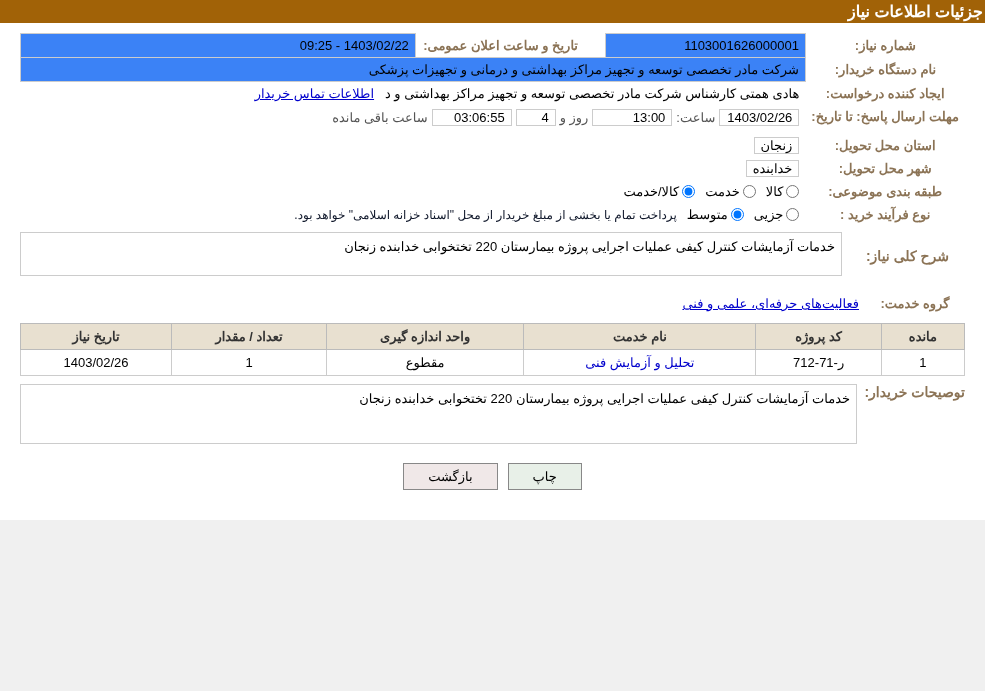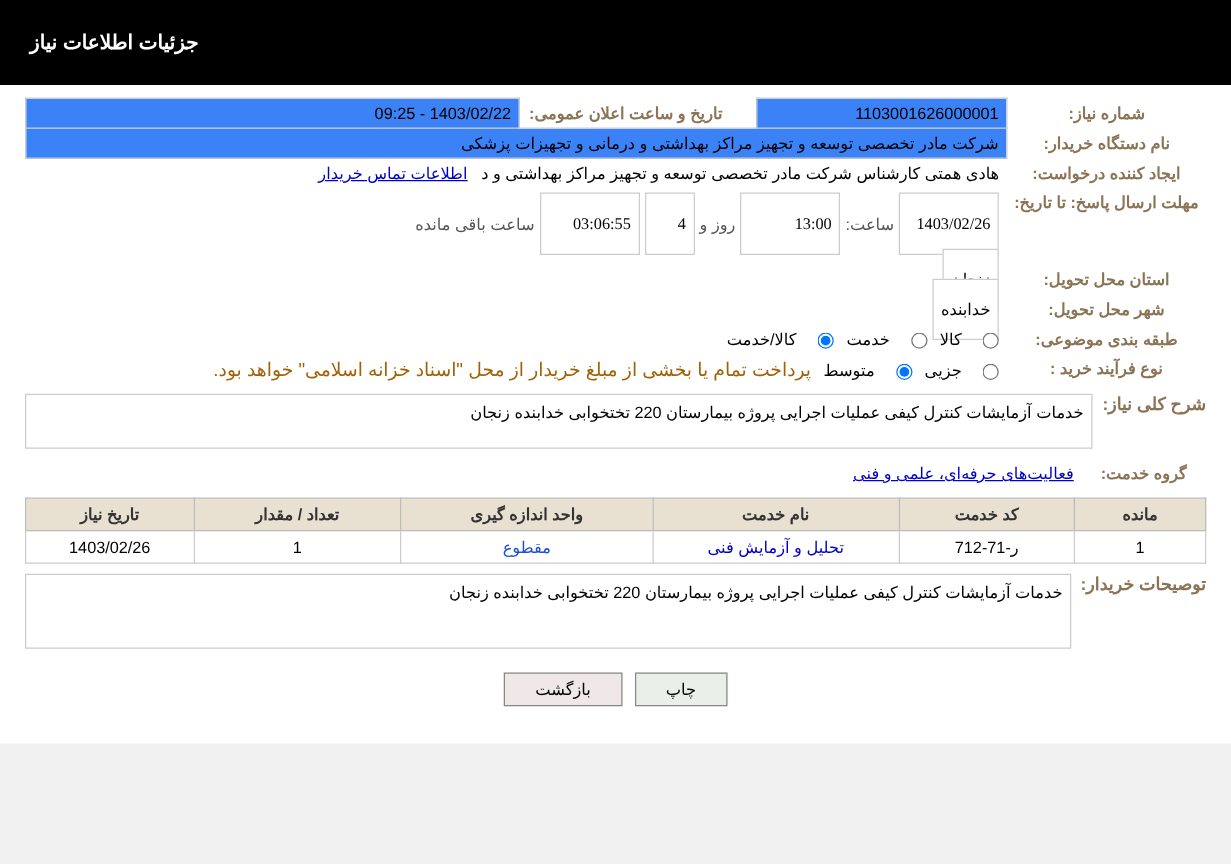--- a/index.html
+++ b/index.html
@@ -9,24 +9,24 @@
       direction: rtl;
       font-size: 13px;
     }
     .page-container {
       max-width: 985px;
       margin: 0 auto;
       background: #fff;
       padding-bottom: 20px;
     }
     .header-bar {
-      background: #000000;
+      background: #a16207;
       color: #fff;
-      text-align: left;
-      padding: 24px;
+      text-align: right;
+      padding: 2px;
       font-size: 16px;
       font-weight: bold;
     }
     .content {
       padding: 10px 20px;
     }
     .info-table {
       width: 100%;
       border-collapse: collapse;
       margin-bottom: 6px;
@@ -50,58 +50,57 @@
     }
     .row-line {
       display: flex;
       align-items: center;
       gap: 4px;
       margin-bottom: 4px;
     }
     .field-box {
       border: 1px solid #ccc;
       background: #fff;
-      padding: 16px 6px;
+      padding: 0 6px;
       min-width: 80px;
-      font-family: Liberation Serif, serif;
     }
     .inline-label {
       color: #555;
     }
     .section-title {
       color: #8B7355;
       font-weight: bold;
       font-size: 14px;
       margin: 8px 0 4px 0;
       border-bottom: 1px solid #ccc;
       padding-bottom: 4px;
     }
     .service-table {
       width: 100%;
       border-collapse: collapse;
       margin: 8px 0;
     }
     .service-table th {
       background: #e8e0d0;
       border: 1px solid #bbb;
-      padding: 5px 19px;
+      padding: 5px 8px;
       text-align: center;
       font-weight: bold;
       color: #333;
     }
     .service-table td {
       border: 1px solid #ccc;
       padding: 5px 8px;
       text-align: center;
     }
     .service-table tr:nth-child(even) td { background: #f9f6f0; }
     .service-table tr:nth-child(odd) td { background: #fff; }
     .link-text { color: #0000cc; text-decoration: underline; cursor: pointer; }
     .radio-row { display: flex; align-items: center; gap: 10px; }
-    .radio-item { display: flex; align-items: flex-end; gap: 17px; }
+    .radio-item { display: flex; align-items: center; gap: 3px; }
     .description-box {
       border: 1px solid #ccc;
       background: #fff;
       padding: 6px;
       min-height: 60px;
       width: 100%;
       resize: none;
       font-family: Tahoma, Arial, sans-serif;
       font-size: 13px;
       direction: rtl;
@@ -220,29 +219,29 @@
         <td colspan="4">
           <div class="radio-row">
             <div class="radio-item">
               <input type="radio" name="purchase" style="">
               <span>جزیی</span>
             </div>
             <div class="radio-item">
               <input type="radio" name="purchase" checked="" style="">
               <span>متوسط</span>
             </div>
-            <span style="font-size:15px; color:#a16207;margin-left:16px;">پرداخت تمام یا بخشی از مبلغ خریدار از محل "اسناد خزانه اسلامی" خواهد بود.</span>
+            <span style="font-size:12px; color:#0f172a;margin-left:16px;">پرداخت تمام یا بخشی از مبلغ خریدار از محل "اسناد خزانه اسلامی" خواهد بود.</span>
           </div>
         </td>
       </tr>
     </tbody>
       </table>
 
     <div style="display:flex; align-items:flex-start; gap:8px; margin-bottom:8px;">
-      <div class="section-title" style="white-space:nowrap; border-bottom:none; margin:0;">شرح کلی نیاز:</div>
+      <div class="section-title" style="white-space:nowrap; border-bottom:none; margin:16px;">شرح کلی نیاز:</div>
       <div style="flex:1;">
         <div class="shrj-box">خدمات آزمایشات کنترل کیفی عملیات اجرایی پروژه بیمارستان 220 تختخوابی خدابنده زنجان</div>
       </div>
     </div>
 
 
     <table class="info-table">
       <tbody>
           <tr>
         <td class="label-cell" style="width:100px;">گروه خدمت:</td>
@@ -250,33 +249,33 @@
           <span class="link-text">فعالیت‌های حرفه‌ای، علمی و فنی</span>
         </td>
       </tr>
     </tbody>
       </table>
 
     <table class="service-table">
       <thead>
         <tr>
           <th>مانده</th>
-          <th>کد خدمت</th>
+          <th>کد پروژه</th>
           <th>نام خدمت</th>
           <th>واحد اندازه گیری</th>
           <th>تعداد / مقدار</th>
           <th>تاریخ نیاز</th>
         </tr>
       </thead>
       <tbody id="service-tbody">
       <tr>
             <td>1</td>
             <td>ر-71-712</td>
             <td style="color: rgb(0, 0, 204);">تحلیل و آزمایش فنی</td>
-            <td style="color: #1d4ed8;">مقطوع</td>
+            <td style="color: #000000;">مقطوع</td>
             <td>1</td>
             <td>1403/02/26</td>
           </tr>
         </tbody>
     </table>
 
     <div style="display:flex; align-items:flex-start; gap:8px; margin-top:8px;">
       <div class="section-title" style="white-space:nowrap; border-bottom:none; margin:0; width:100px;">توصیحات خریدار:</div>
       <div style="flex:1;">
         <textarea class="description-box" readonly="" style="">خدمات آزمایشات کنترل کیفی عملیات اجرایی پروژه بیمارستان 220 تختخوابی خدابنده زنجان</textarea>

